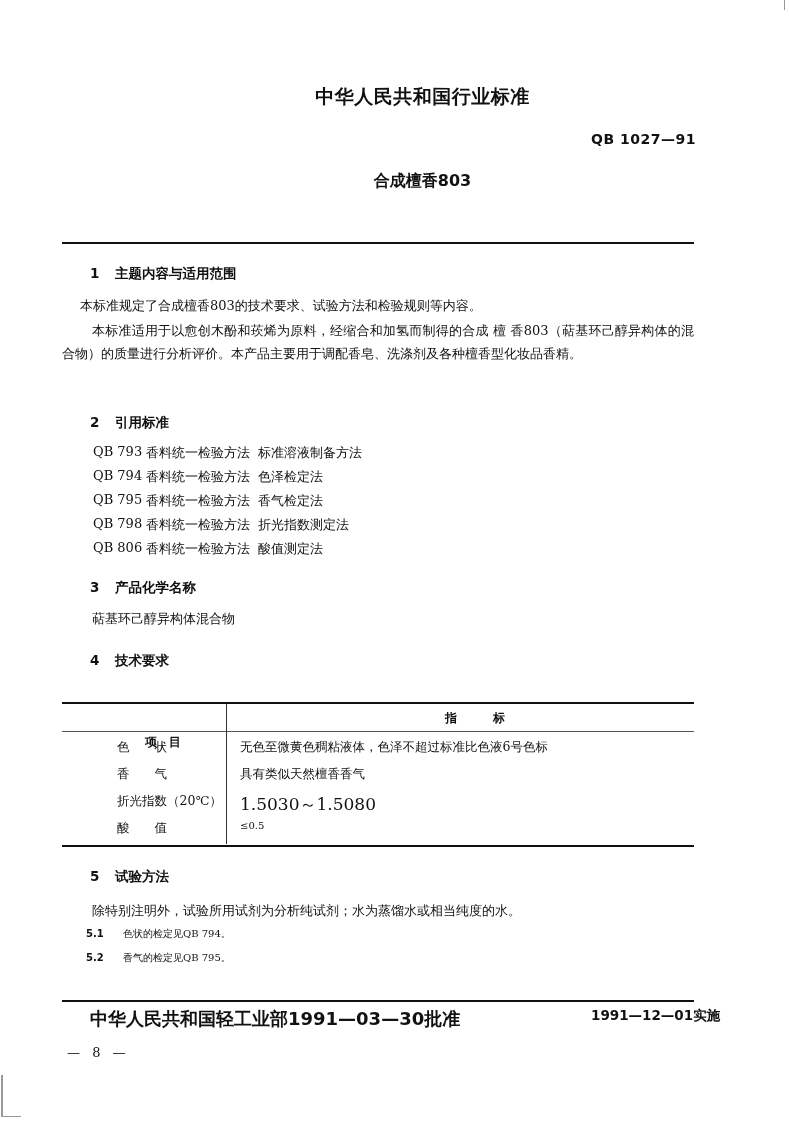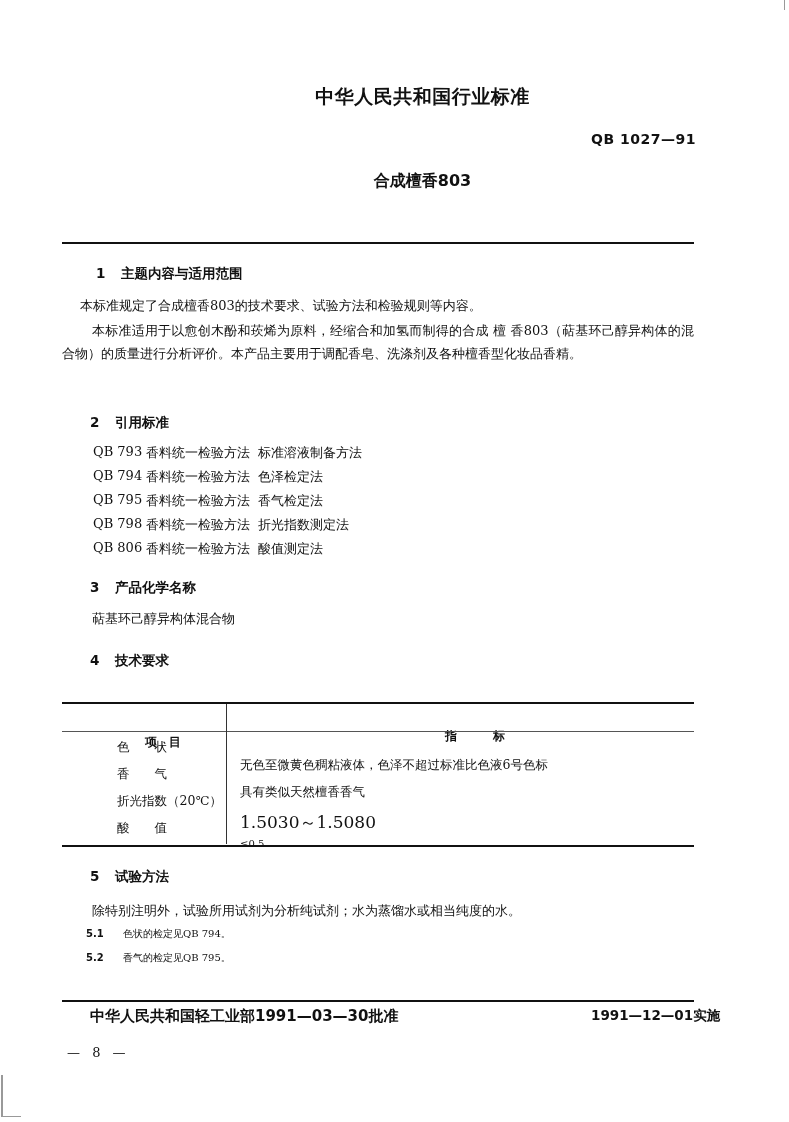--- a/index.html
+++ b/index.html
@@ -16,37 +16,37 @@
   .rule { position: absolute; background: #111; }
   .h-sec { font-size: 13.5px; }
   .h-sec .num { display: inline-block; width: 25px; }
   .para { font-size: 13px; line-height: 23px; }
   .ref-row { font-size: 13px; display: flex; }
   .ref-row .c1 { width: 53px; }
   .ref-row .c2 { width: 112px; }
   .tbl { position: absolute; left: 62px; width: 632px; }
   .tbl-row { position: absolute; left: 0; width: 632px; font-size: 12.5px; }
   .tbl-row .k { position: absolute; }
-  .tbl-row .v { position: absolute; left: 178px; margin-top: 18px; }
+  .tbl-row .v { position: absolute; left: 178px; }
   .vdiv { position: absolute; left: 164px; width: 1px; background: #333; }
   .sub { font-size: 10px; }
-  .footer-l { left: 62px; top: 1007px; font-size: 15px; text-align: right; }
+  .footer-l { left: 62px; top: 1007px; font-size: 18px; text-align: right; }
   .footer-r { left: 563px; top: 1007px; font-size: 13.5px; }
   .pageno { left: 67px; top: 1045px; font-size: 13px; letter-spacing: 4px; }
   .scanmark { position: absolute; background: #999; }
 </style>
 </head>
 <body>
 
 <div class="abs sans header-title">中华人民共和国行业标准</div>
 <div class="abs sans std-code">QB 1027—91</div>
 <div class="abs sans doc-title">合成檀香803</div>
 <div class="rule" style="left:62px; top:242px; width:632px; height:2px;"></div>
 
-<div class="abs sans h-sec" style="left:68px; top:265px;">
+<div class="abs sans h-sec" style="left:62px; top:265px;">
   <span class="num">1</span><span>主题内容与适用范围</span>
 </div>
 <div class="abs para" style="left:80px; top:294px;">本标准规定了合成檀香803的技术要求、试验方法和检验规则等内容。</div>
 <div class="abs para" style="left:62px; top:319px; width:632px; white-space:normal; text-indent:30px; text-align:justify;">本标准适用于以愈创木酚和莰烯为原料，经缩合和加氢而制得的合成 檀 香803（萜基环己醇异构体的混合物）的质量进行分析评价。本产品主要用于调配香皂、洗涤剂及各种檀香型化妆品香精。</div>
 
 <div class="abs sans h-sec" style="left:62px; top:414px;">
   <span class="num">2</span><span>引用标准</span>
 </div>
 <div class="abs" style="left:93px; top:444px;">
   <div class="ref-row" style="height:24px;">

